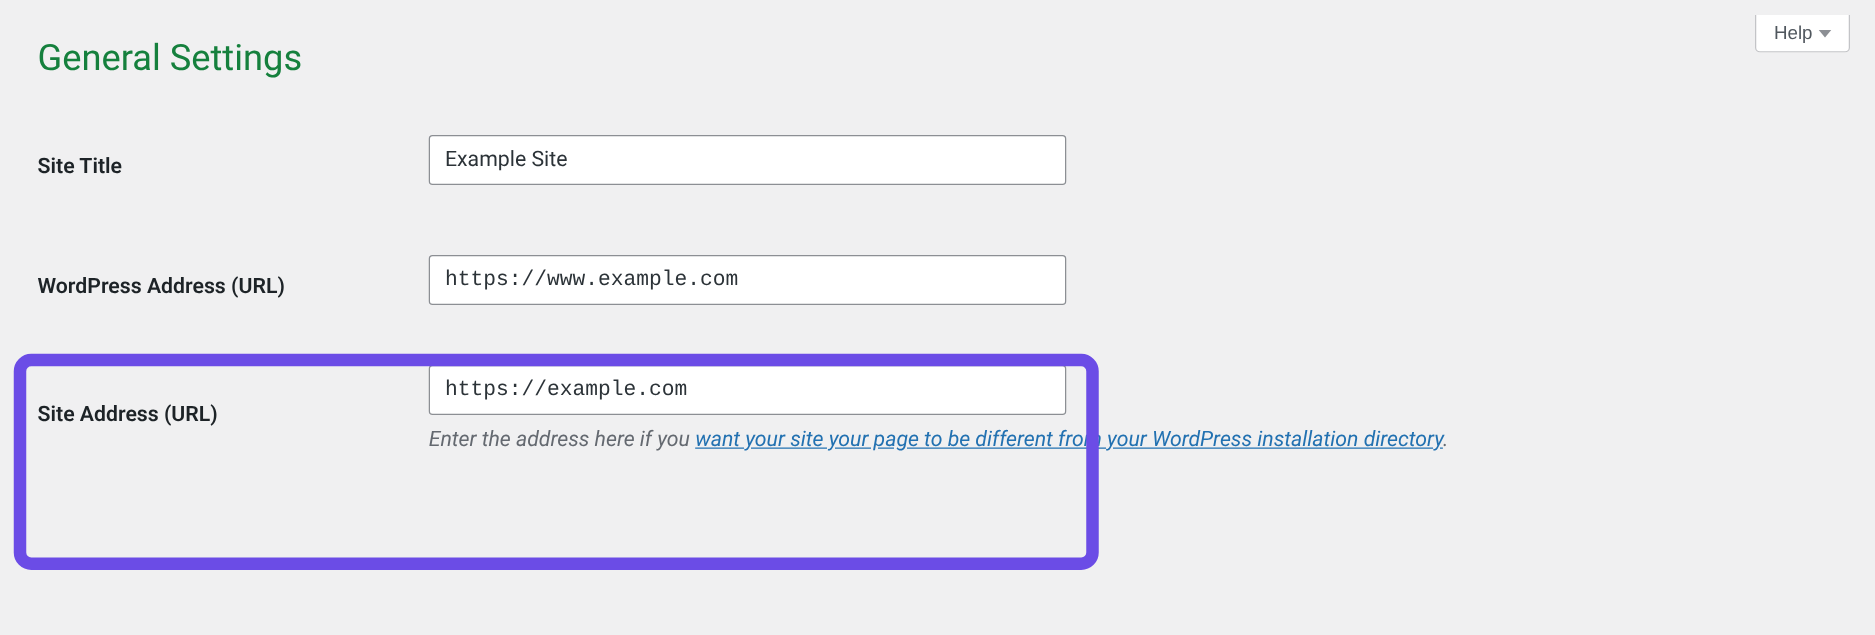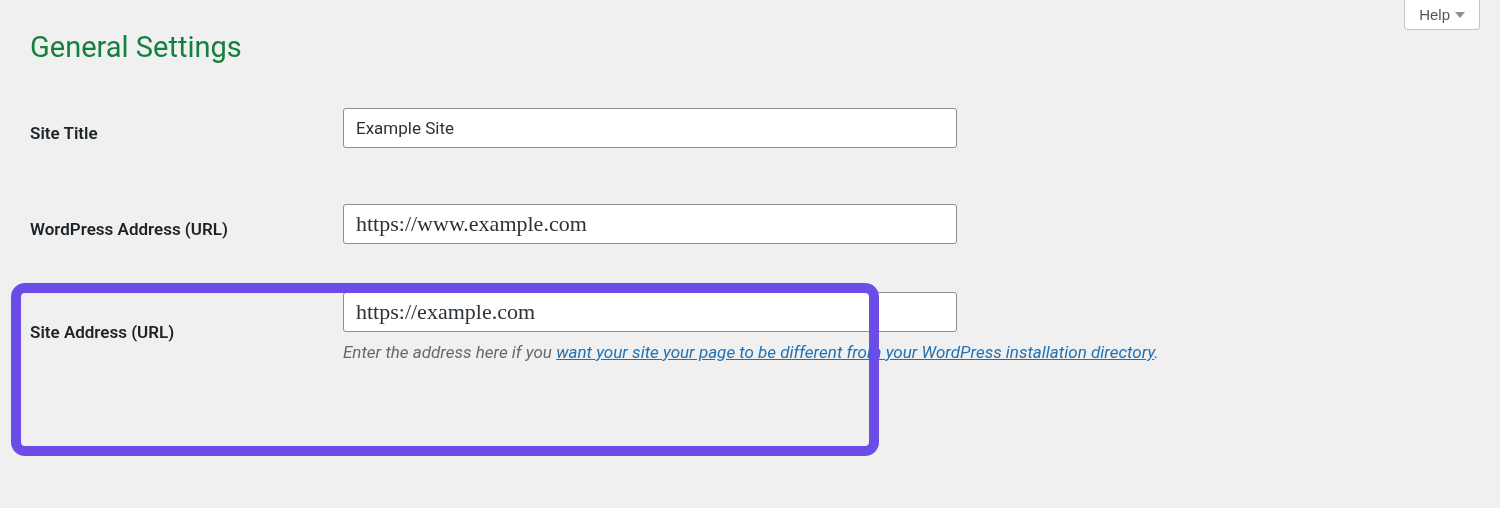--- a/index.html
+++ b/index.html
@@ -10,21 +10,21 @@
     body {
       font-family: -apple-system, BlinkMacSystemFont, "Segoe UI", Roboto, Helvetica, Arial, sans-serif;
       background: #f0f0f1;
       width: 1500px;
       height: 508px;
       position: relative;
       color: #1d2327;
     }
     .help-button {
       position: absolute;
-      top: 0;
+      top: 12px;
       right: 20px;
       background: #fff;
       border: 1px solid #c3c4c7;
       border-top: none;
       border-radius: 0 0 4px 4px;
       padding: 6px 14px;
       font-size: 15px;
       color: #50575e;
       cursor: pointer;
       display: flex;
@@ -58,33 +58,33 @@
       font-size: 17px;
       font-weight: 600;
       color: #1d2327;
       padding-top: 10px;
       flex-shrink: 0;
     }
     .form-field {
       flex: 1;
     }
     .text-input {
-      width: 614px;
+      width: 510px;
       height: 40px;
       padding: 6px 12px;
       font-size: 17px;
       border: 1px solid #8c8f94;
       border-radius: 3px;
       background: #fff;
       color: #2c3338;
       font-family: inherit;
     }
     .mono-input {
-      font-family: Liberation Serif, serif;
-      font-size: 22px;
+      font-family: Liberation Mono, monospace;
+      font-size: 17px;
     }
     .description {
       font-size: 17px;
       color: #646970;
       font-style: italic;
       margin-top: 10px;
     }
     .description a {
       color: #2271b1;
       text-decoration: underline;

